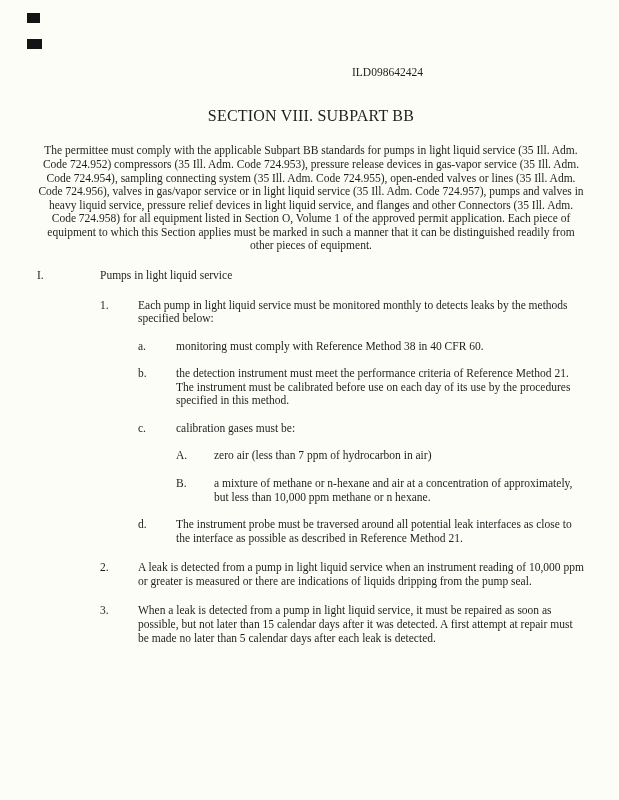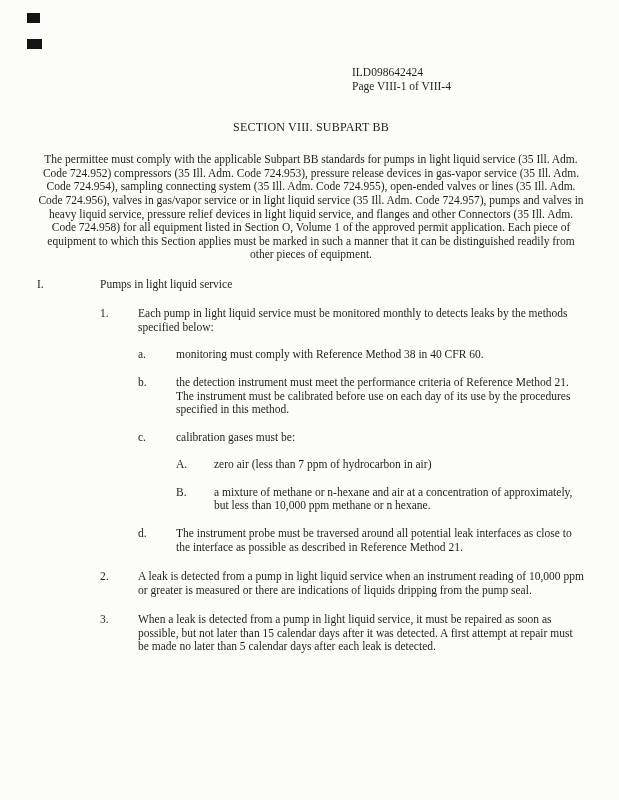--- a/index.html
+++ b/index.html
@@ -25,21 +25,21 @@
     background: #141414;
   }
   .artifact-1 { left: 27px; top: 13px; width: 13px; height: 10px; }
   .artifact-2 { left: 27px; top: 39px; width: 15px; height: 10px; }
   .doc-header {
     margin-left: 315px;
     white-space: nowrap;
   }
   .doc-header div { margin: 0; }
   .doc-title {
-    font-size: 12px;
+    font-size: 16px;
     font-weight: normal;
     text-align: center;
     margin: 27px 0 0 0;
     letter-spacing: 0.2px;
   }
   .intro {
     margin: 19px 0 0 0;
     text-align: center;
   }
   .row {
@@ -61,21 +61,20 @@
 </head>
 <body>
 
 <div class="doc-page">
 
   <div class="artifact artifact-1"></div>
   <div class="artifact artifact-2"></div>
 
   <div class="doc-header">
     <div>ILD098642424</div>
-    <div>Page VIII-1 of VIII-4</div>
   </div>
 
   <h1 class="doc-title">SECTION VIII. SUBPART BB</h1>
 
   <p class="intro">The permittee must comply with the applicable Subpart BB standards for pumps in light liquid service (35 Ill. Adm. Code 724.952) compressors (35 Ill. Adm. Code 724.953), pressure release devices in gas-vapor service (35 Ill. Adm. Code 724.954), sampling connecting system (35 Ill. Adm. Code 724.955), open-ended valves or lines (35 Ill. Adm. Code 724.956), valves in gas/vapor service or in light liquid service (35 Ill. Adm. Code 724.957), pumps and valves in heavy liquid service, pressure relief devices in light liquid service, and flanges and other Connectors (35 Ill. Adm. Code 724.958) for all equipment listed in Section O, Volume 1 of the approved permit application.  Each piece of equipment to which this Section applies must be marked in such a manner that it can be distinguished readily from other pieces of equipment.</p>
 
   <div class="row lvl1">
     <span class="lbl">I.</span>
     <div class="txt">Pumps in light liquid service</div>
   </div>

